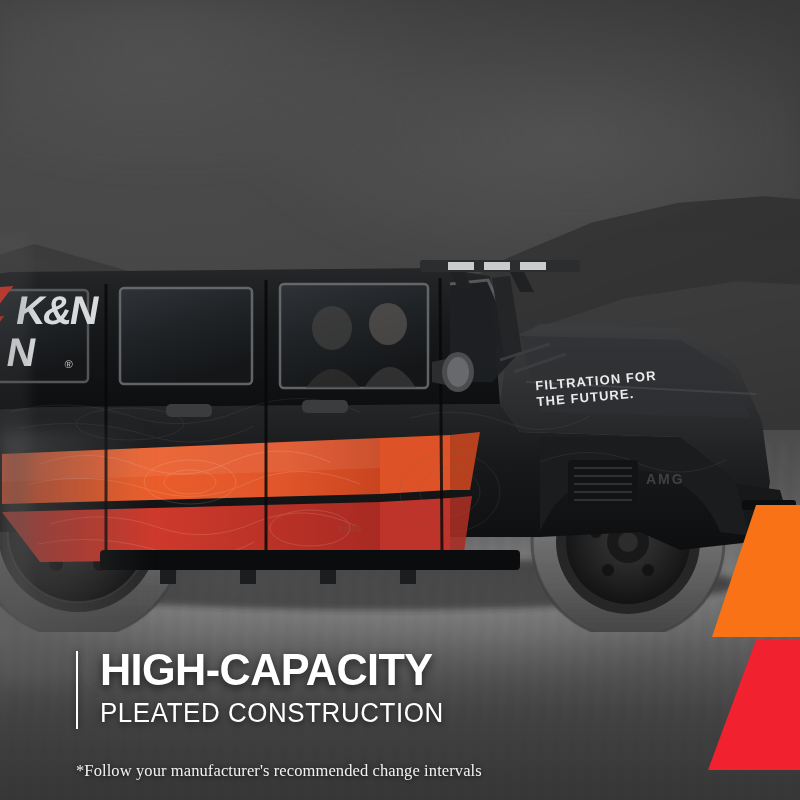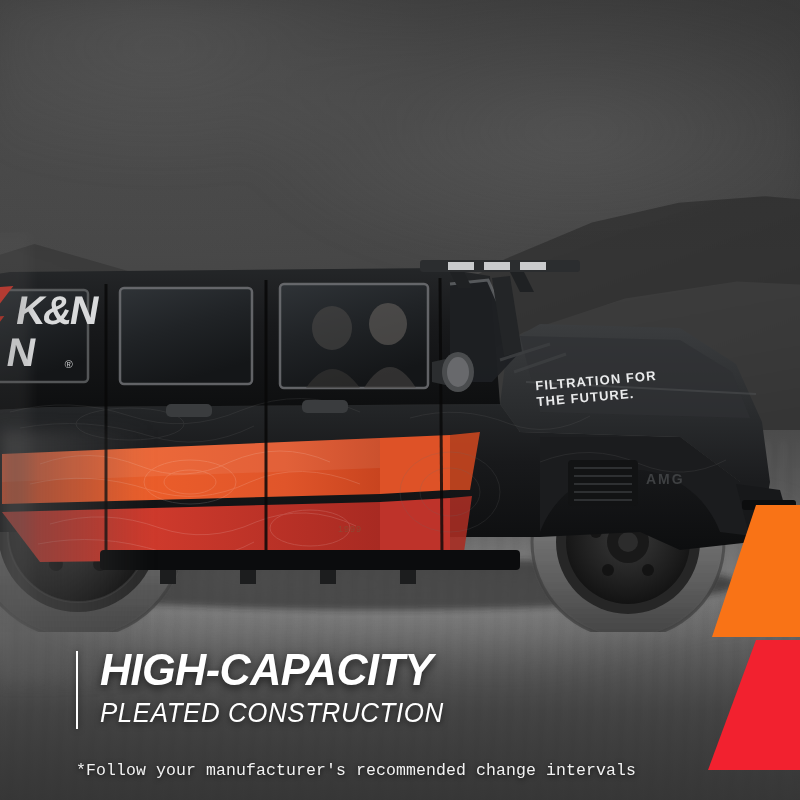--- a/index.html
+++ b/index.html
@@ -114,21 +114,21 @@
     margin-top:4px;
     white-space:nowrap;
   }
   .headline.l2 { margin-top:-3px; }
   .headline .ast {
     font-size:38px; vertical-align:super; font-weight:bold; letter-spacing:0;
   }
 
   .sub-block {
     position:absolute; left:76px; top:646px; width:560px;
-    display:flex; align-items:flex-end;font-style:italic;
+    display:flex; align-items:flex-end;
   }
   .sub-rule {
     width:2px; background:#ffffff; margin-right:22px;
     box-shadow:0 0 6px rgba(0,0,0,.5);
     flex:0 0 2px;
     min-height:78px;
   }
   .sub-texts { padding-top:1px; }
   .sub-main {
     font-family:"Liberation Sans", sans-serif;
@@ -142,21 +142,21 @@
     font-family:"Liberation Sans", sans-serif;
     font-size:27px; font-weight:400; letter-spacing:.6px; color:#fff;
     line-height:1.2; margin-top:4px;
     transform:scaleX(.96); transform-origin:left center;
     text-shadow:0 2px 7px rgba(0,0,0,.6);
     white-space:nowrap;
   }
 
   .footnote {
     position:absolute; left:76px; top:761px;
-    font-family:Liberation Mono, monospace;
+    font-family:Liberation Serif, serif;
     font-size:16.5px; font-weight:400; color:#f2f2f2;
     letter-spacing:.1px;
     text-shadow:0 1px 5px rgba(0,0,0,.75);
     white-space:nowrap;
   }
 
   
   .chev { position:absolute; }
   .chev-orange {
     left:700px; top:505px; width:104px; height:132px;

